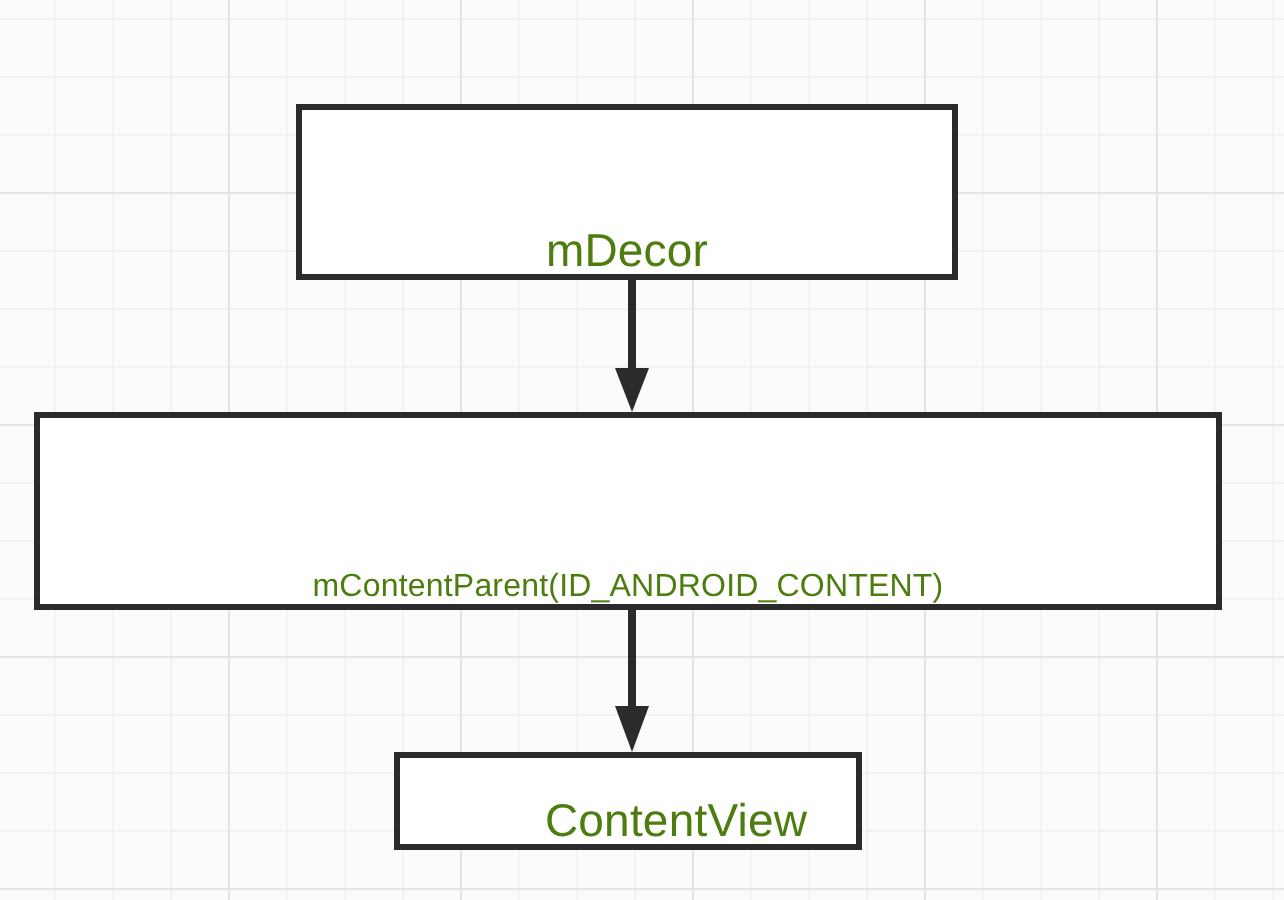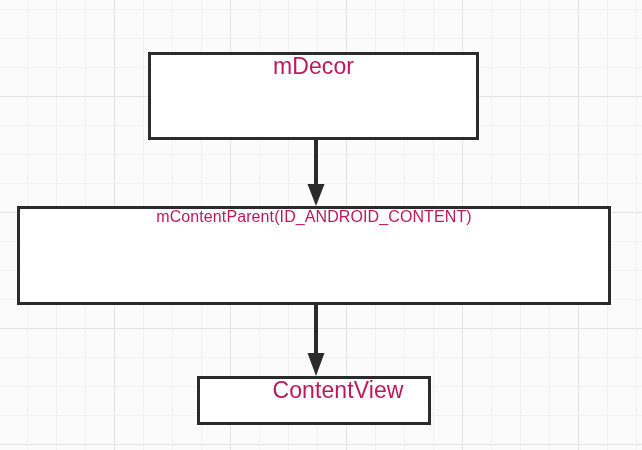--- a/index.html
+++ b/index.html
@@ -31,23 +31,23 @@
       -2px -20px;
     font-family: "Liberation Sans", "DejaVu Sans", sans-serif;
   }
 
   .node {
     position: absolute;
     box-sizing: border-box;
     background: #ffffff;
     border: 3px solid #2b2b2b;
     display: flex;
-    align-items: flex-start;
+    align-items: flex-end;
     justify-content: center;
-    color: #be185d;
+    color: #4d7c0f;
     letter-spacing: 0.1px;
     white-space: nowrap;
   }
 
   .node-label {
     display: block;
     line-height: 1;
   }
 
   #node-decor {

